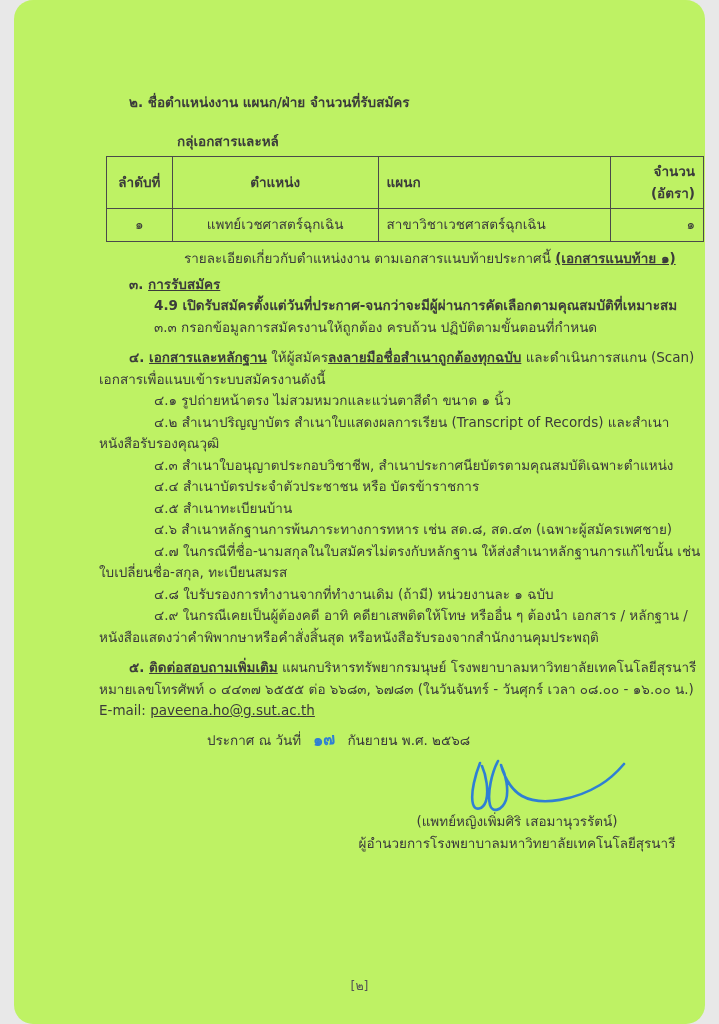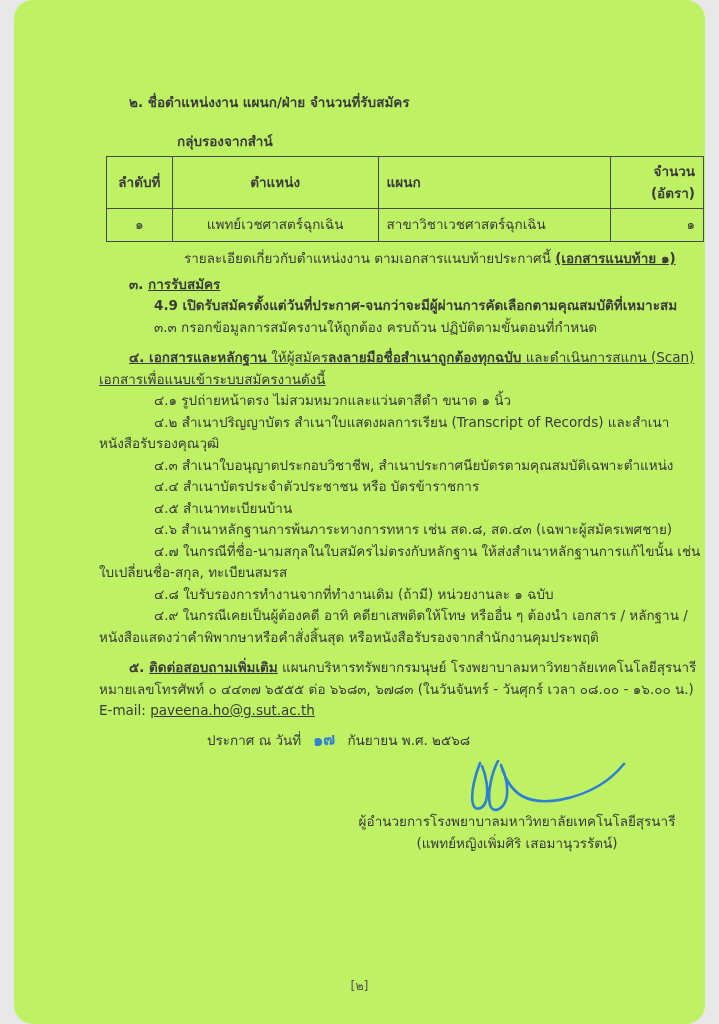--- a/index.html
+++ b/index.html
@@ -76,21 +76,21 @@
   }
 </style>
 </head>
 <body>
 
 <div class="page">
   <div class="content">
 
     <div class="b indent-head">๒. ชื่อตำแหน่งงาน แผนก/ฝ่าย จำนวนที่รับสมัคร</div>
 
-    <div class="b group-label">กลุ่บรองจากสำน์</div>
+    <div class="b group-label">กลุ่เอกสารและหล์</div>
 
     <table class="doc-table">
       <thead>
         <tr>
           <th class="col-no">ลำดับที่</th>
           <th class="col-pos">ตำแหน่ง</th>
           <th class="col-dept">แผนก</th>
           <th class="col-count">จำนวน (อัตรา)</th>
         </tr>
       </thead>
@@ -107,21 +107,21 @@
     <div class="note-line">
       <span>รายละเอียดเกี่ยวกับตำแหน่งงาน ตามเอกสารแนบท้ายประกาศนี้ </span><span class="bu">(เอกสารแนบท้าย ๑)</span>
     </div>
 
     <div class="indent-head sec-gap-lg">
       <span class="b">๓. </span><span class="bu">การรับสมัคร</span>
     </div>
     <div class="para b">4.9 เปิดรับสมัครตั้งแต่วันที่ประกาศ-จนกว่าจะมีผู้ผ่านการคัดเลือกตามคุณสมบัติที่เหมาะสม</div>
     <div class="para">๓.๓ กรอกข้อมูลการสมัครงานให้ถูกต้อง ครบถ้วน ปฏิบัติตามขั้นตอนที่กำหนด</div>
 
-    <div class="para sec-gap" style="text-indent:30px;text-decoration:underline;">
+    <div class="para sec-gap" style="text-indent:30px;">
       <span class="b">๔. </span><span class="bu">เอกสารและหลักฐาน</span><span> ให้ผู้สมัคร</span><span class="bu">ลงลายมือชื่อสำเนาถูกต้องทุกฉบับ</span><span> และดำเนินการสแกน (Scan) เอกสารเพื่อแนบเข้าระบบสมัครงานดังนี้</span>
     </div>
     <div class="para">๔.๑ รูปถ่ายหน้าตรง ไม่สวมหมวกและแว่นตาสีดำ ขนาด ๑ นิ้ว</div>
     <div class="para">๔.๒ สำเนาปริญญาบัตร สำเนาใบแสดงผลการเรียน (Transcript of Records) และสำเนาหนังสือรับรองคุณวุฒิ</div>
     <div class="para">๔.๓ สำเนาใบอนุญาตประกอบวิชาชีพ, สำเนาประกาศนียบัตรตามคุณสมบัติเฉพาะตำแหน่ง</div>
     <div class="para">๔.๔ สำเนาบัตรประจำตัวประชาชน หรือ บัตรข้าราชการ</div>
     <div class="para">๔.๕ สำเนาทะเบียนบ้าน</div>
     <div class="para">๔.๖ สำเนาหลักฐานการพ้นภาระทางการทหาร เช่น สด.๘, สด.๔๓ (เฉพาะผู้สมัครเพศชาย)</div>
     <div class="para">๔.๗ ในกรณีที่ชื่อ-นามสกุลในใบสมัครไม่ตรงกับหลักฐาน ให้ส่งสำเนาหลักฐานการแก้ไขนั้น เช่น ใบเปลี่ยนชื่อ-สกุล, ทะเบียนสมรส</div>
     <div class="para">๔.๘ ใบรับรองการทำงานจากที่ทำงานเดิม (ถ้ามี) หน่วยงานละ ๑ ฉบับ</div>
@@ -138,20 +138,20 @@
     <div class="date-line">
       <span>ประกาศ  ณ  วันที่</span><span class="ink handwritten-date">๑๗</span><span>กันยายน  พ.ศ. ๒๕๖๘</span>
     </div>
 
     <div class="signature-block">
       <svg class="signature-svg" width="190" height="64" viewBox="0 0 190 64">
         <path d="M38,6 C34,16 28,36 31,47 C33,54 41,53 44,44 C47,34 44,18 40,9
                  M56,4 C50,15 45,36 48,48 C50,56 60,54 64,43 C67,33 64,18 59,8
                  C59,8 64,30 80,39 C100,50 135,42 158,28 C168,22 176,14 182,7" fill="none" stroke-width="2.6" stroke-linecap="round" stroke-linejoin="round" stroke="#2f7fd4"></path>
       </svg>
+      <div>(แพทย์หญิงเพิ่มศิริ  เสอมานุวรรัตน์)</div>
       <div>ผู้อำนวยการโรงพยาบาลมหาวิทยาลัยเทคโนโลยีสุรนารี</div>
-      <div>(แพทย์หญิงเพิ่มศิริ  เสอมานุวรรัตน์)</div>
     </div>
 
   </div>
 
   <div class="footer-pagenum">[๒]</div>
 </div>
 
 </body></html>

